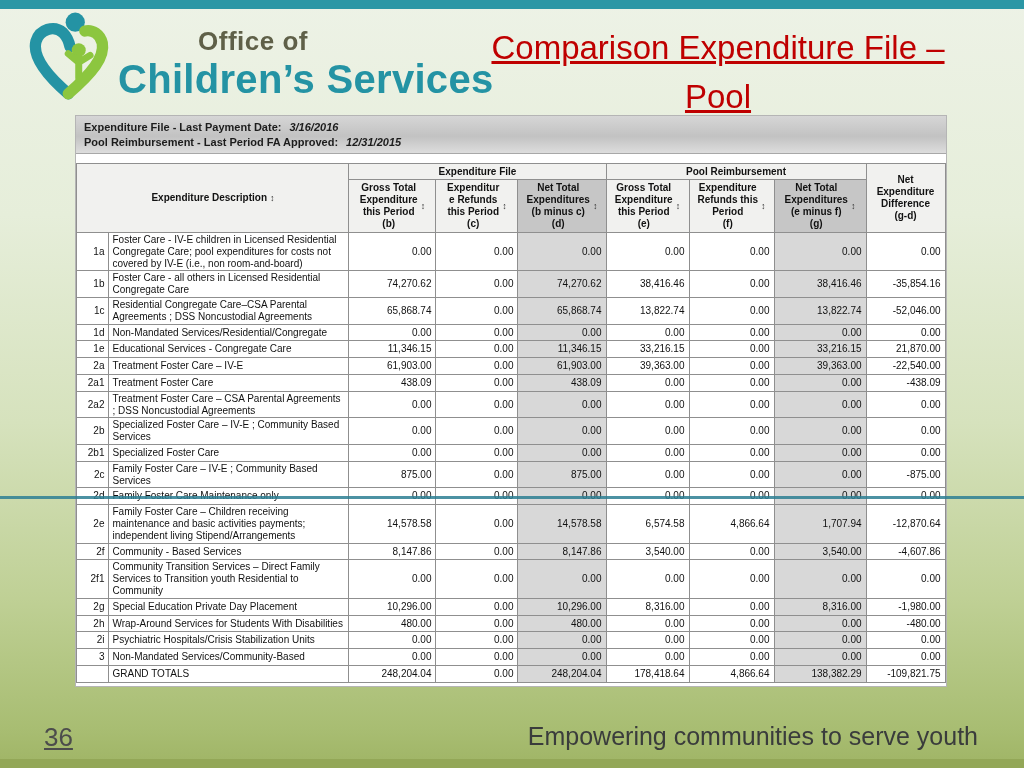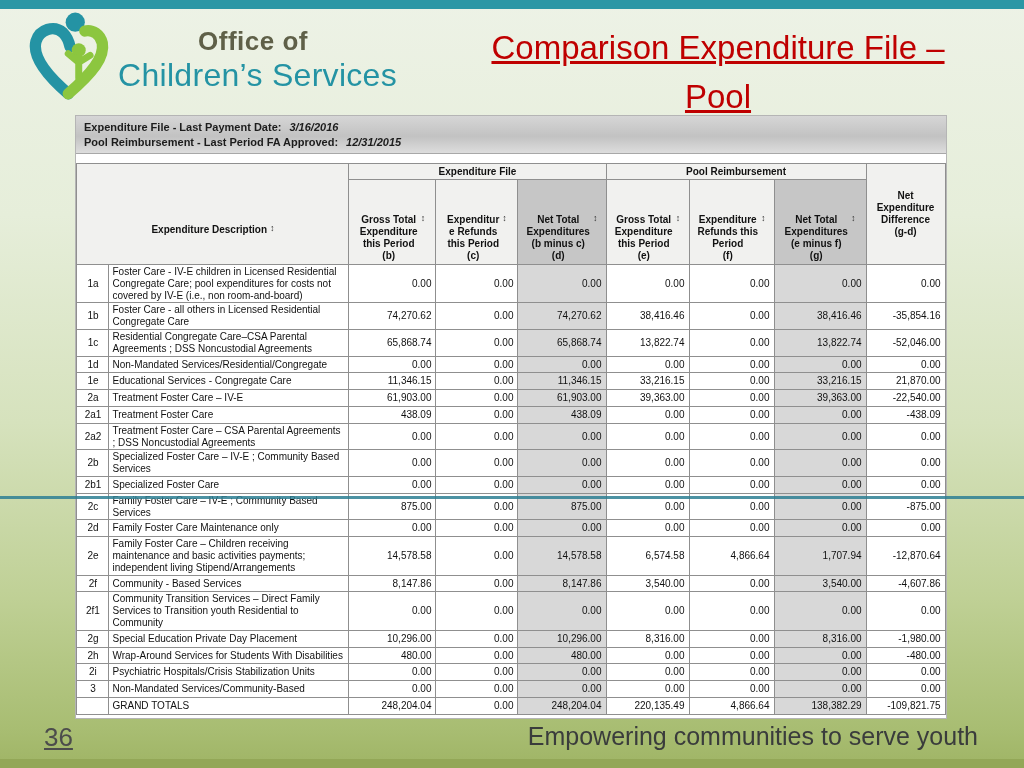--- a/index.html
+++ b/index.html
@@ -9,21 +9,21 @@
     background:linear-gradient(180deg,#edf2e6 0%, #e6eeda 28%, #d6e2bd 55%, #bfd095 78%, #a8bd72 95%, #9fb465 100%);
   }
   .top-bar { position:absolute; top:0; left:0; width:1024px; height:9px; background:#2b97a5; }
   .bottom-bar { position:absolute; bottom:0; left:0; width:1024px; height:9px; background:#93a757; }
 
   
   .logo { position:absolute; left:26px; top:10px; display:flex; }
   .logo-icon { width:88px; height:96px; }
   .logo-text { padding-top:16px; margin-left:4px; }
   .logo-line1 { font-size:26px; font-weight:700; color:#5f6048; margin-left:80px; letter-spacing:.5px; }
-  .logo-line2 { font-size:32px; font-weight:400; color:#2493a4; letter-spacing:.3px;text-align:center; }
+  .logo-line2 { font-size:40px; font-weight:700; color:#2493a4; letter-spacing:.3px;text-align:center; }
 
   .title {
     position:absolute; left:462px; top:24px; width:512px; text-align:center;
     font-size:33px; line-height:1.48; color:#bf0000; text-decoration:underline;
     white-space:pre-line;
   }
 
   
   .report-panel {
     position:absolute; left:75px; top:115px; width:872px; background:#ffffff;
@@ -36,25 +36,25 @@
     display:flex; flex-direction:column; justify-content:center; gap:3px;
     font-size:11px; font-weight:bold; color:#1c1c1c;
   }
   .report-header .val { margin-left:8px;font-style:italic; }
 
   table.exp { border-collapse:collapse; margin:9px auto 0 auto; width:868px; font-size:10px; color:#111; table-layout:fixed; }
   .exp th, .exp td { border:1px solid #8f8f8f; vertical-align:middle; }
   .exp thead th { background:#f1f1ef; font-weight:bold; text-align:center; padding:2px 2px; }
   .exp thead th.shaded { background:#c6c6c6; }
   .exp thead .group-row th { font-size:10px; padding:2px; }
-  .hdr-flex { display:flex; align-items:flex-start; justify-content:center; gap:3px;margin-top:32px; }
+  .hdr-flex { display:flex; align-items:center; justify-content:center; gap:3px; }
   .hdr-text { white-space:pre-line; line-height:1.2; }
   .sort { font-size:9px; color:#333; line-height:1; }
   .exp td { padding:2px 4px; line-height:1.18; }
-  .exp td.id { text-align:center; padding-left:4px; }
+  .exp td.id { text-align:right; padding-left:4px; }
   .exp td.desc { text-align:left; padding:1px 3px; }
   .exp td.num { text-align:right; }
   .exp td.shaded { background:#d8d8d8; }
 
   .divider-line { position:absolute; left:0; top:496px; width:1024px; height:3px; background:#2d7f93; opacity:.85; z-index:5; }
 
   .page-number { position:absolute; left:44px; top:722px; font-size:26px; color:#4c4c4c;text-decoration:underline; }
   .tagline { position:absolute; right:46px; top:722px; font-size:25px; color:#3a3c3c; }
 </style>
 </head>
@@ -385,21 +385,21 @@
             <td class="num">0.00</td>
             <td class="num shaded">0.00</td>
             <td class="num">0.00</td>
           </tr>
           <tr>
             <td class="id"></td>
             <td class="desc">GRAND TOTALS</td>
             <td class="num">248,204.04</td>
             <td class="num">0.00</td>
             <td class="num shaded">248,204.04</td>
-            <td class="num">220,135.49</td>
+            <td class="num">178,418.64</td>
             <td class="num">4,866.64</td>
             <td class="num shaded">138,382.29</td>
             <td class="num">-109,821.75</td>
           </tr>
         </tbody>
     </table>
   </div>
 
   <div class="divider-line"></div>
 

